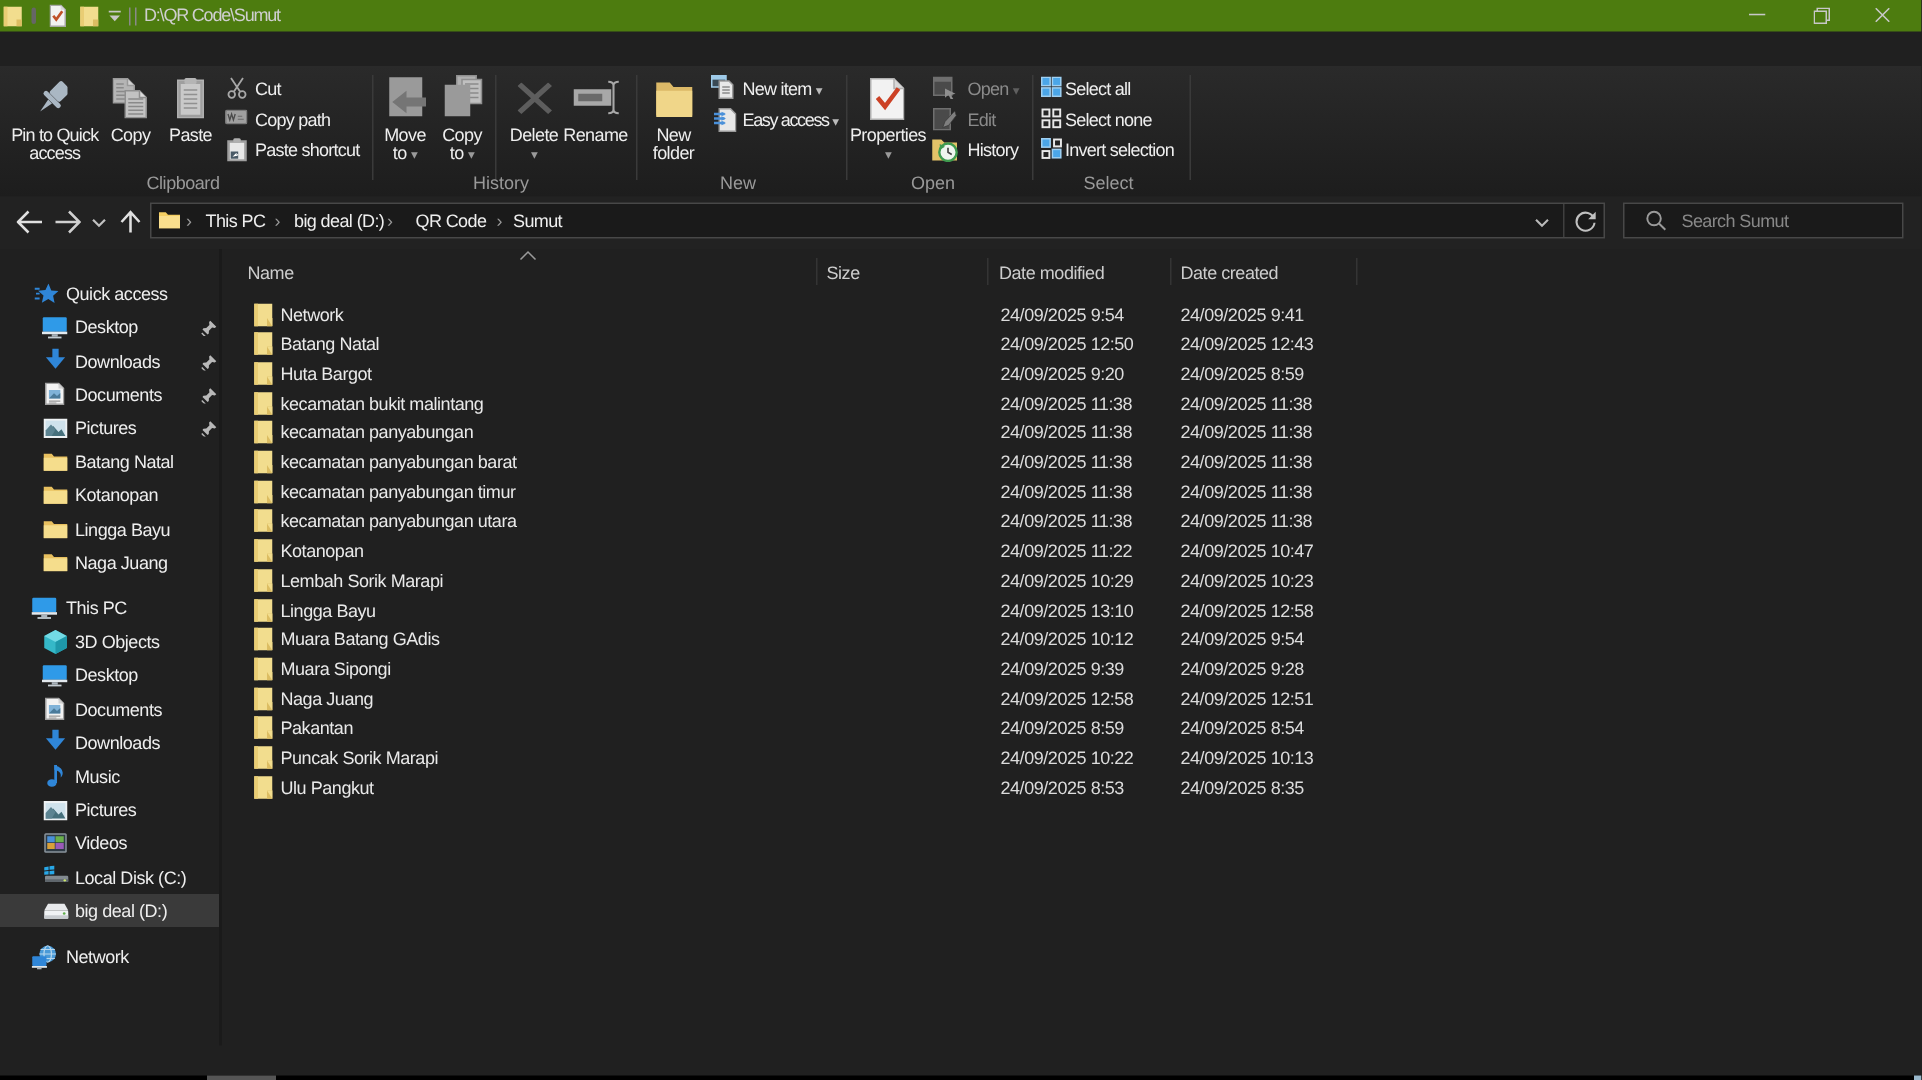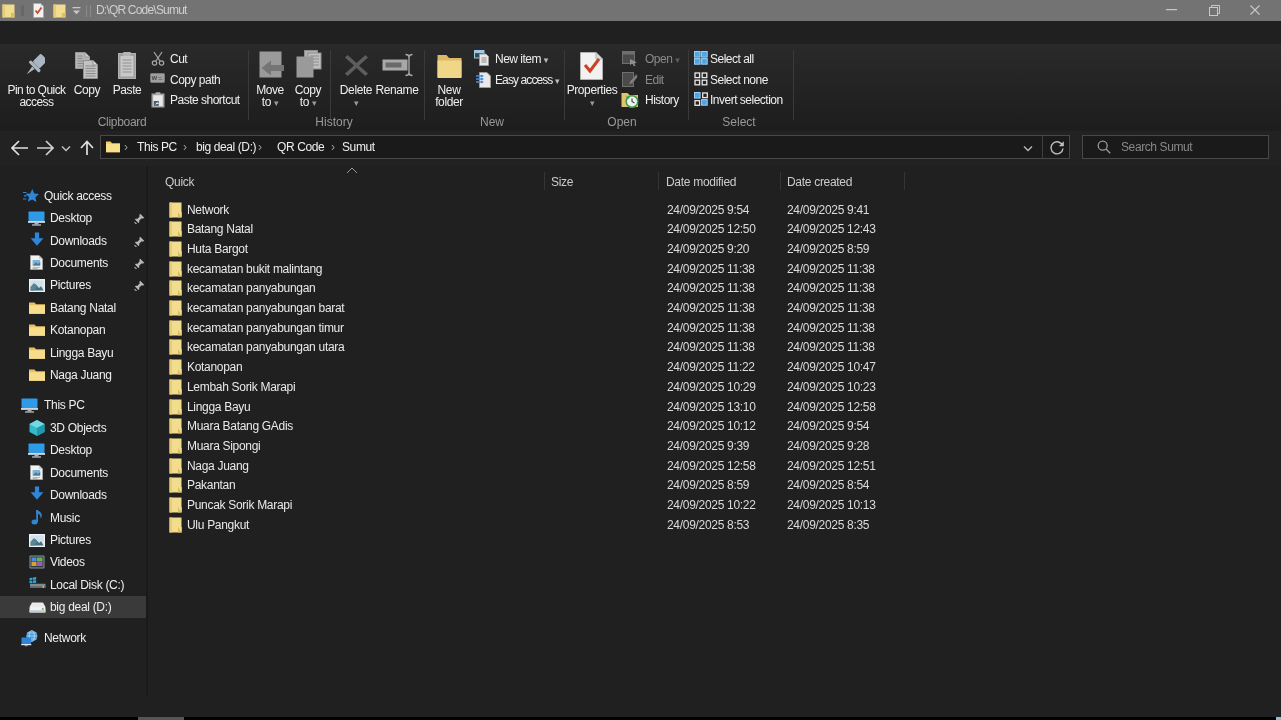--- a/index.html
+++ b/index.html
@@ -2,21 +2,21 @@
 <html><head>
 <meta charset="utf-8">
 <style>
   * { margin:0; padding:0; box-sizing:border-box; }
   html,body { width:1281px; height:720px; overflow:hidden; background:#202020;
     font-family:"Liberation Sans", sans-serif; }
   .abs { position:absolute; }
   #stage { position:relative; width:1281px; height:720px; }
   .t12 { font-size:12px; color:#eeeeee; letter-spacing:-0.4px; }
   
-  #titlebar { left:0; top:0; width:1281px; height:21px; background:#737373; }
+  #titlebar { left:0; top:0; width:1281px; height:21px; background:#4d7c0f; }
   
   #tabs { left:0; top:21px; width:1281px; height:23px; background:#000000; }
   .tab { position:absolute; top:0; height:23px; line-height:23px; text-align:center;
          font-size:12px; color:#f0f0f0; letter-spacing:-0.4px; }
   
   #ribbon { left:0; top:44px; width:1281px; height:87px; background:linear-gradient(#2a2a2a,#1d1d1d); }
   .rsep { position:absolute; top:6px; width:1px; height:70px; background:#3a3a3a; }
   .glabel { position:absolute; top:71px; font-size:12px; color:#999999; text-align:center; }
   .biglab { position:absolute; font-size:12px; color:#eeeeee; text-align:center; line-height:12px; letter-spacing:-0.4px; }
   .smallitem { position:absolute; font-size:12px; color:#eeeeee; letter-spacing:-0.5px; }
@@ -500,21 +500,21 @@
             <rect x="3.7" y="15.2" width="3" height="1" fill="#aab4bc"></rect>
           </svg>
           <div class="abs" style="left:44px;top:0;line-height:22px">Network</div>
         </div>
     </div>
     <div id="divider"></div>
     <div id="filelist">
       <svg class="abs" style="left:346px;top:1px" width="12" height="7" viewBox="0 0 12 7">
         <path d="M1 6 L6 1 L11 6" fill="none" stroke="#9a9a9a" stroke-width="1"></path>
       </svg>
-      <div class="hdr" style="left:165px;top:9px">Quick</div>
+      <div class="hdr" style="left:165px;top:9px">Name</div>
       <div class="hdr" style="left:551px;top:9px">Size</div>
       <div class="hdr" style="left:666px;top:9px">Date modified</div>
       <div class="hdr" style="left:787px;top:9px">Date created</div>
       <div class="hsep" style="left:544px;top:6px"></div>
       <div class="hsep" style="left:658px;top:6px"></div>
       <div class="hsep" style="left:780px;top:6px"></div>
       <div class="hsep" style="left:904px;top:6px"></div>
       <div class="abs" style="left:0;top:33.5px;width:1133px;height:20px;line-height:20px">
           <svg class="abs" style="left:169px;top:2px" width="13" height="16" viewBox="0 0 13 16">
             <path d="M0.5 0.5 H12.5 V15.5 H0.5 z" fill="#f2dd8e"></path>

